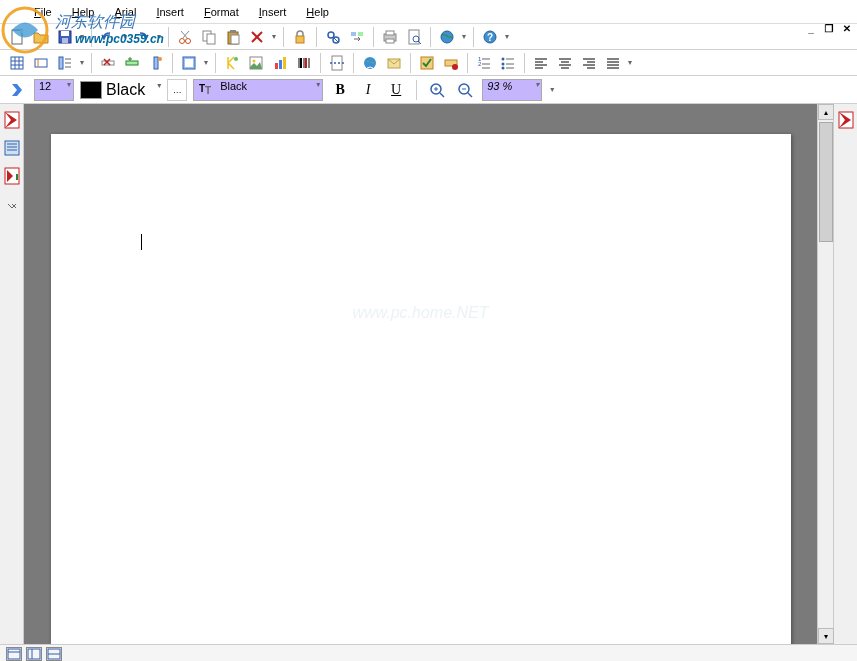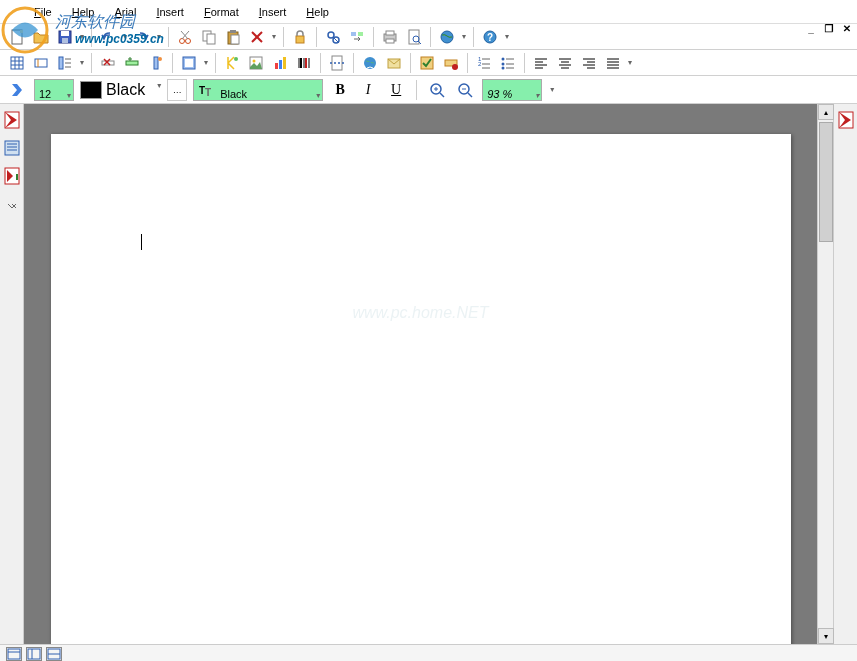--- a/index.html
+++ b/index.html
@@ -11,21 +11,21 @@
 
 .window-controls { position: absolute; top: 22px; right: 4px; display: flex; gap: 6px; }
 .win-ctrl { width: 12px; height: 12px; display: flex; align-items: center; justify-content: center; font-size: 10px; color: #000; cursor: default; font-weight: bold; }
 
 .toolbar { height: 26px; border-bottom: 1px solid #d0d0d0; display: flex; align-items: center; padding: 0 6px; gap: 2px; }
 .tb-btn { width: 22px; height: 22px; display: flex; align-items: center; justify-content: center; cursor: default; border: 1px solid transparent; }
 .tb-sep { width: 1px; height: 20px; background: #ccc; margin: 0 3px; }
 .tb-drop { width: 8px; height: 22px; display: flex; align-items: center; justify-content: center; font-size: 8px; color: #666; }
 
 .toolbar-row3 { height: 28px; display: flex; align-items: center; padding: 0 6px; gap: 6px; border-bottom: 1px solid #d0d0d0; }
-.combo { height: 22px; border: 1px solid #aaa; background: #86efac; display: flex; align-items: flex-end; padding: 0 4px; font-size: 11px; position: relative; }
+.combo { height: 22px; border: 1px solid #aaa; background: #c4b5fd; display: flex; align-items: flex-start; padding: 0 4px; font-size: 11px; position: relative; }
 .combo-drop { position: absolute; right: 2px; font-size: 8px; color: #666; }
 .font-size-box { width: 40px; }
 .color-box { display: flex; gap: 4px; }
 .color-swatch { width: 22px; height: 18px; background: #000; border: 1px solid #999; }
 .points-btn { width: 20px; height: 22px; border: 1px solid #ccc; font-size: 9px; display: flex; align-items: center; justify-content: center; }
 .font-name-box { width: 130px; }
 .ttf-icon { width: 18px; height: 18px; margin-right: 4px; }
 .fmt-btn { width: 22px; height: 22px; display: flex; align-items: center; justify-content: center; cursor: default; font-family: 'Times New Roman', serif; font-size: 14px; border: 1px solid transparent; }
 .bold { font-weight: bold; }
 .italic { font-style: italic; }

